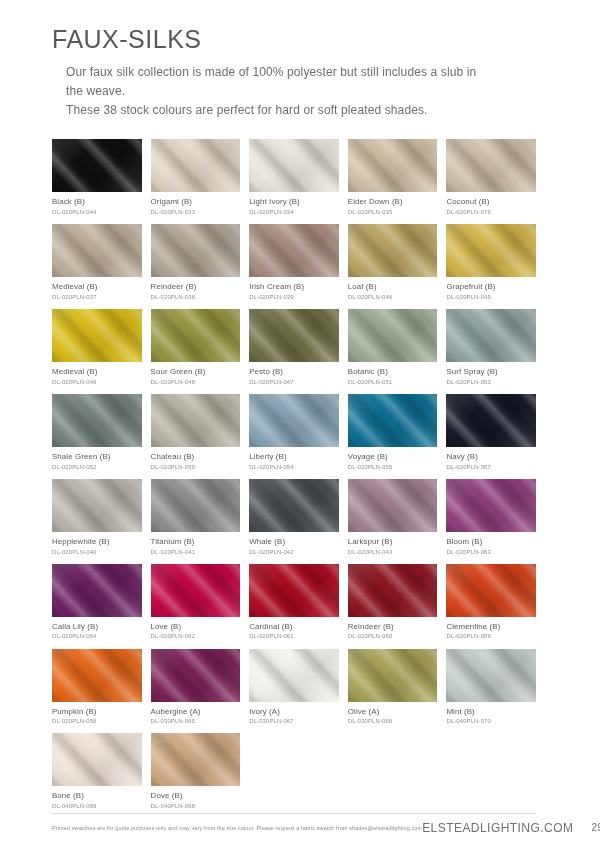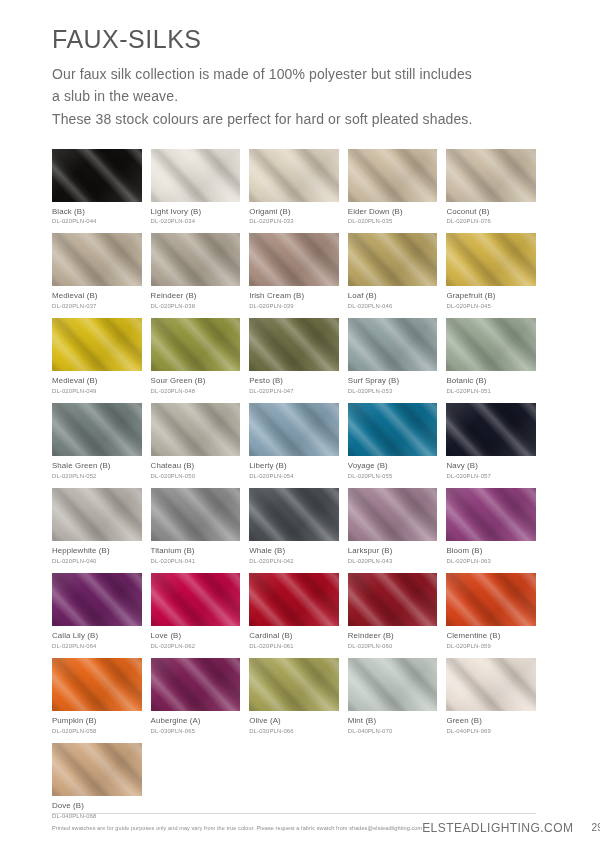--- a/index.html
+++ b/index.html
@@ -20,25 +20,26 @@
   .header { padding-top: 26px; }
   .title {
     font-size: 25px;
     font-weight: 400;
     letter-spacing: 0.5px;
     color: #585858;
     margin: 0 0 9px 0;
     line-height: 1.1;
   }
   .intro {
-    font-size: 14px;
+    font-size: 12px;
     line-height: 1.62;
     color: #6d6d6d;
     letter-spacing: 0.12px;
     max-width: 430px;
+    margin-left: 14px;
   }
   .intro span { display: block; }
 
   
   .grid {
     margin-top: 18px;
     display: grid;
     grid-template-columns: repeat(5, 1fr);
     column-gap: 9px;
     row-gap: 8px;
@@ -146,36 +147,36 @@
   <div class="grid" id="swatch-grid">
       <div class="cell">
         <div class="swatch" style="background: rgb(16, 15, 13);">
           <div class="sheen"></div>
           <div class="sheen2"></div>
         </div>
         <div class="label">Black (B)</div>
         <div class="code">DL-020PLN-044</div>
       </div>
       <div class="cell">
+        <div class="swatch" style="background: rgb(222, 211, 192);">
+          <div class="sheen"></div>
+          <div class="sheen2"></div>
+        </div>
+        <div class="label">Origami (B)</div>
+        <div class="code">DL-020PLN-033</div>
+      </div>
+      <div class="cell">
         <div class="swatch" style="background: rgb(230, 226, 217);">
           <div class="sheen"></div>
           <div class="sheen2"></div>
         </div>
         <div class="label">Light Ivory (B)</div>
         <div class="code">DL-020PLN-034</div>
       </div>
       <div class="cell">
-        <div class="swatch" style="background: rgb(222, 211, 192);">
-          <div class="sheen"></div>
-          <div class="sheen2"></div>
-        </div>
-        <div class="label">Origami (B)</div>
-        <div class="code">DL-020PLN-033</div>
-      </div>
-      <div class="cell">
         <div class="swatch" style="background: rgb(205, 189, 163);">
           <div class="sheen"></div>
           <div class="sheen2"></div>
         </div>
         <div class="label">Eider Down (B)</div>
         <div class="code">DL-020PLN-035</div>
       </div>
       <div class="cell">
         <div class="swatch" style="background: rgb(203, 189, 166);">
           <div class="sheen"></div>
@@ -242,36 +243,36 @@
       </div>
       <div class="cell">
         <div class="swatch" style="background: rgb(111, 111, 70);">
           <div class="sheen"></div>
           <div class="sheen2"></div>
         </div>
         <div class="label">Pesto (B)</div>
         <div class="code">DL-020PLN-047</div>
       </div>
       <div class="cell">
+        <div class="swatch" style="background: rgb(154, 168, 148);">
+          <div class="sheen"></div>
+          <div class="sheen2"></div>
+        </div>
+        <div class="label">Botanic (B)</div>
+        <div class="code">DL-020PLN-051</div>
+      </div>
+      <div class="cell">
         <div class="swatch" style="background: rgb(145, 163, 162);">
           <div class="sheen"></div>
           <div class="sheen2"></div>
         </div>
         <div class="label">Surf Spray (B)</div>
         <div class="code">DL-020PLN-053</div>
       </div>
       <div class="cell">
-        <div class="swatch" style="background: rgb(154, 168, 148);">
-          <div class="sheen"></div>
-          <div class="sheen2"></div>
-        </div>
-        <div class="label">Botanic (B)</div>
-        <div class="code">DL-020PLN-051</div>
-      </div>
-      <div class="cell">
         <div class="swatch" style="background: rgb(116, 129, 127);">
           <div class="sheen"></div>
           <div class="sheen2"></div>
         </div>
         <div class="label">Shale Green (B)</div>
         <div class="code">DL-020PLN-052</div>
       </div>
       <div class="cell">
         <div class="swatch" style="background: rgb(182, 178, 164);">
           <div class="sheen"></div>
@@ -394,41 +395,49 @@
       </div>
       <div class="cell">
         <div class="swatch" style="background: rgb(123, 34, 86);">
           <div class="sheen"></div>
           <div class="sheen2"></div>
         </div>
         <div class="label">Aubergine (A)</div>
         <div class="code">DL-030PLN-065</div>
       </div>
       <div class="cell">
+        <div class="swatch" style="background: rgb(241, 239, 235);">
+          <div class="sheen"></div>
+          <div class="sheen2"></div>
+        </div>
+        <div class="label">Ivory (A)</div>
+        <div class="code">DL-030PLN-067</div>
+      </div>
+      <div class="cell">
         <div class="swatch" style="background: rgb(166, 162, 88);">
           <div class="sheen"></div>
           <div class="sheen2"></div>
         </div>
         <div class="label">Olive (A)</div>
         <div class="code">DL-030PLN-066</div>
       </div>
       <div class="cell">
         <div class="swatch" style="background: rgb(191, 200, 194);">
           <div class="sheen"></div>
           <div class="sheen2"></div>
         </div>
         <div class="label">Mint (B)</div>
         <div class="code">DL-040PLN-070</div>
       </div>
       <div class="cell">
         <div class="swatch" style="background: rgb(235, 224, 214);">
           <div class="sheen"></div>
           <div class="sheen2"></div>
         </div>
-        <div class="label">Green (B)</div>
+        <div class="label">Bone (B)</div>
         <div class="code">DL-040PLN-069</div>
       </div>
       <div class="cell">
         <div class="swatch" style="background: rgb(207, 168, 130);">
           <div class="sheen"></div>
           <div class="sheen2"></div>
         </div>
         <div class="label">Dove (B)</div>
         <div class="code">DL-040PLN-068</div>
       </div>

